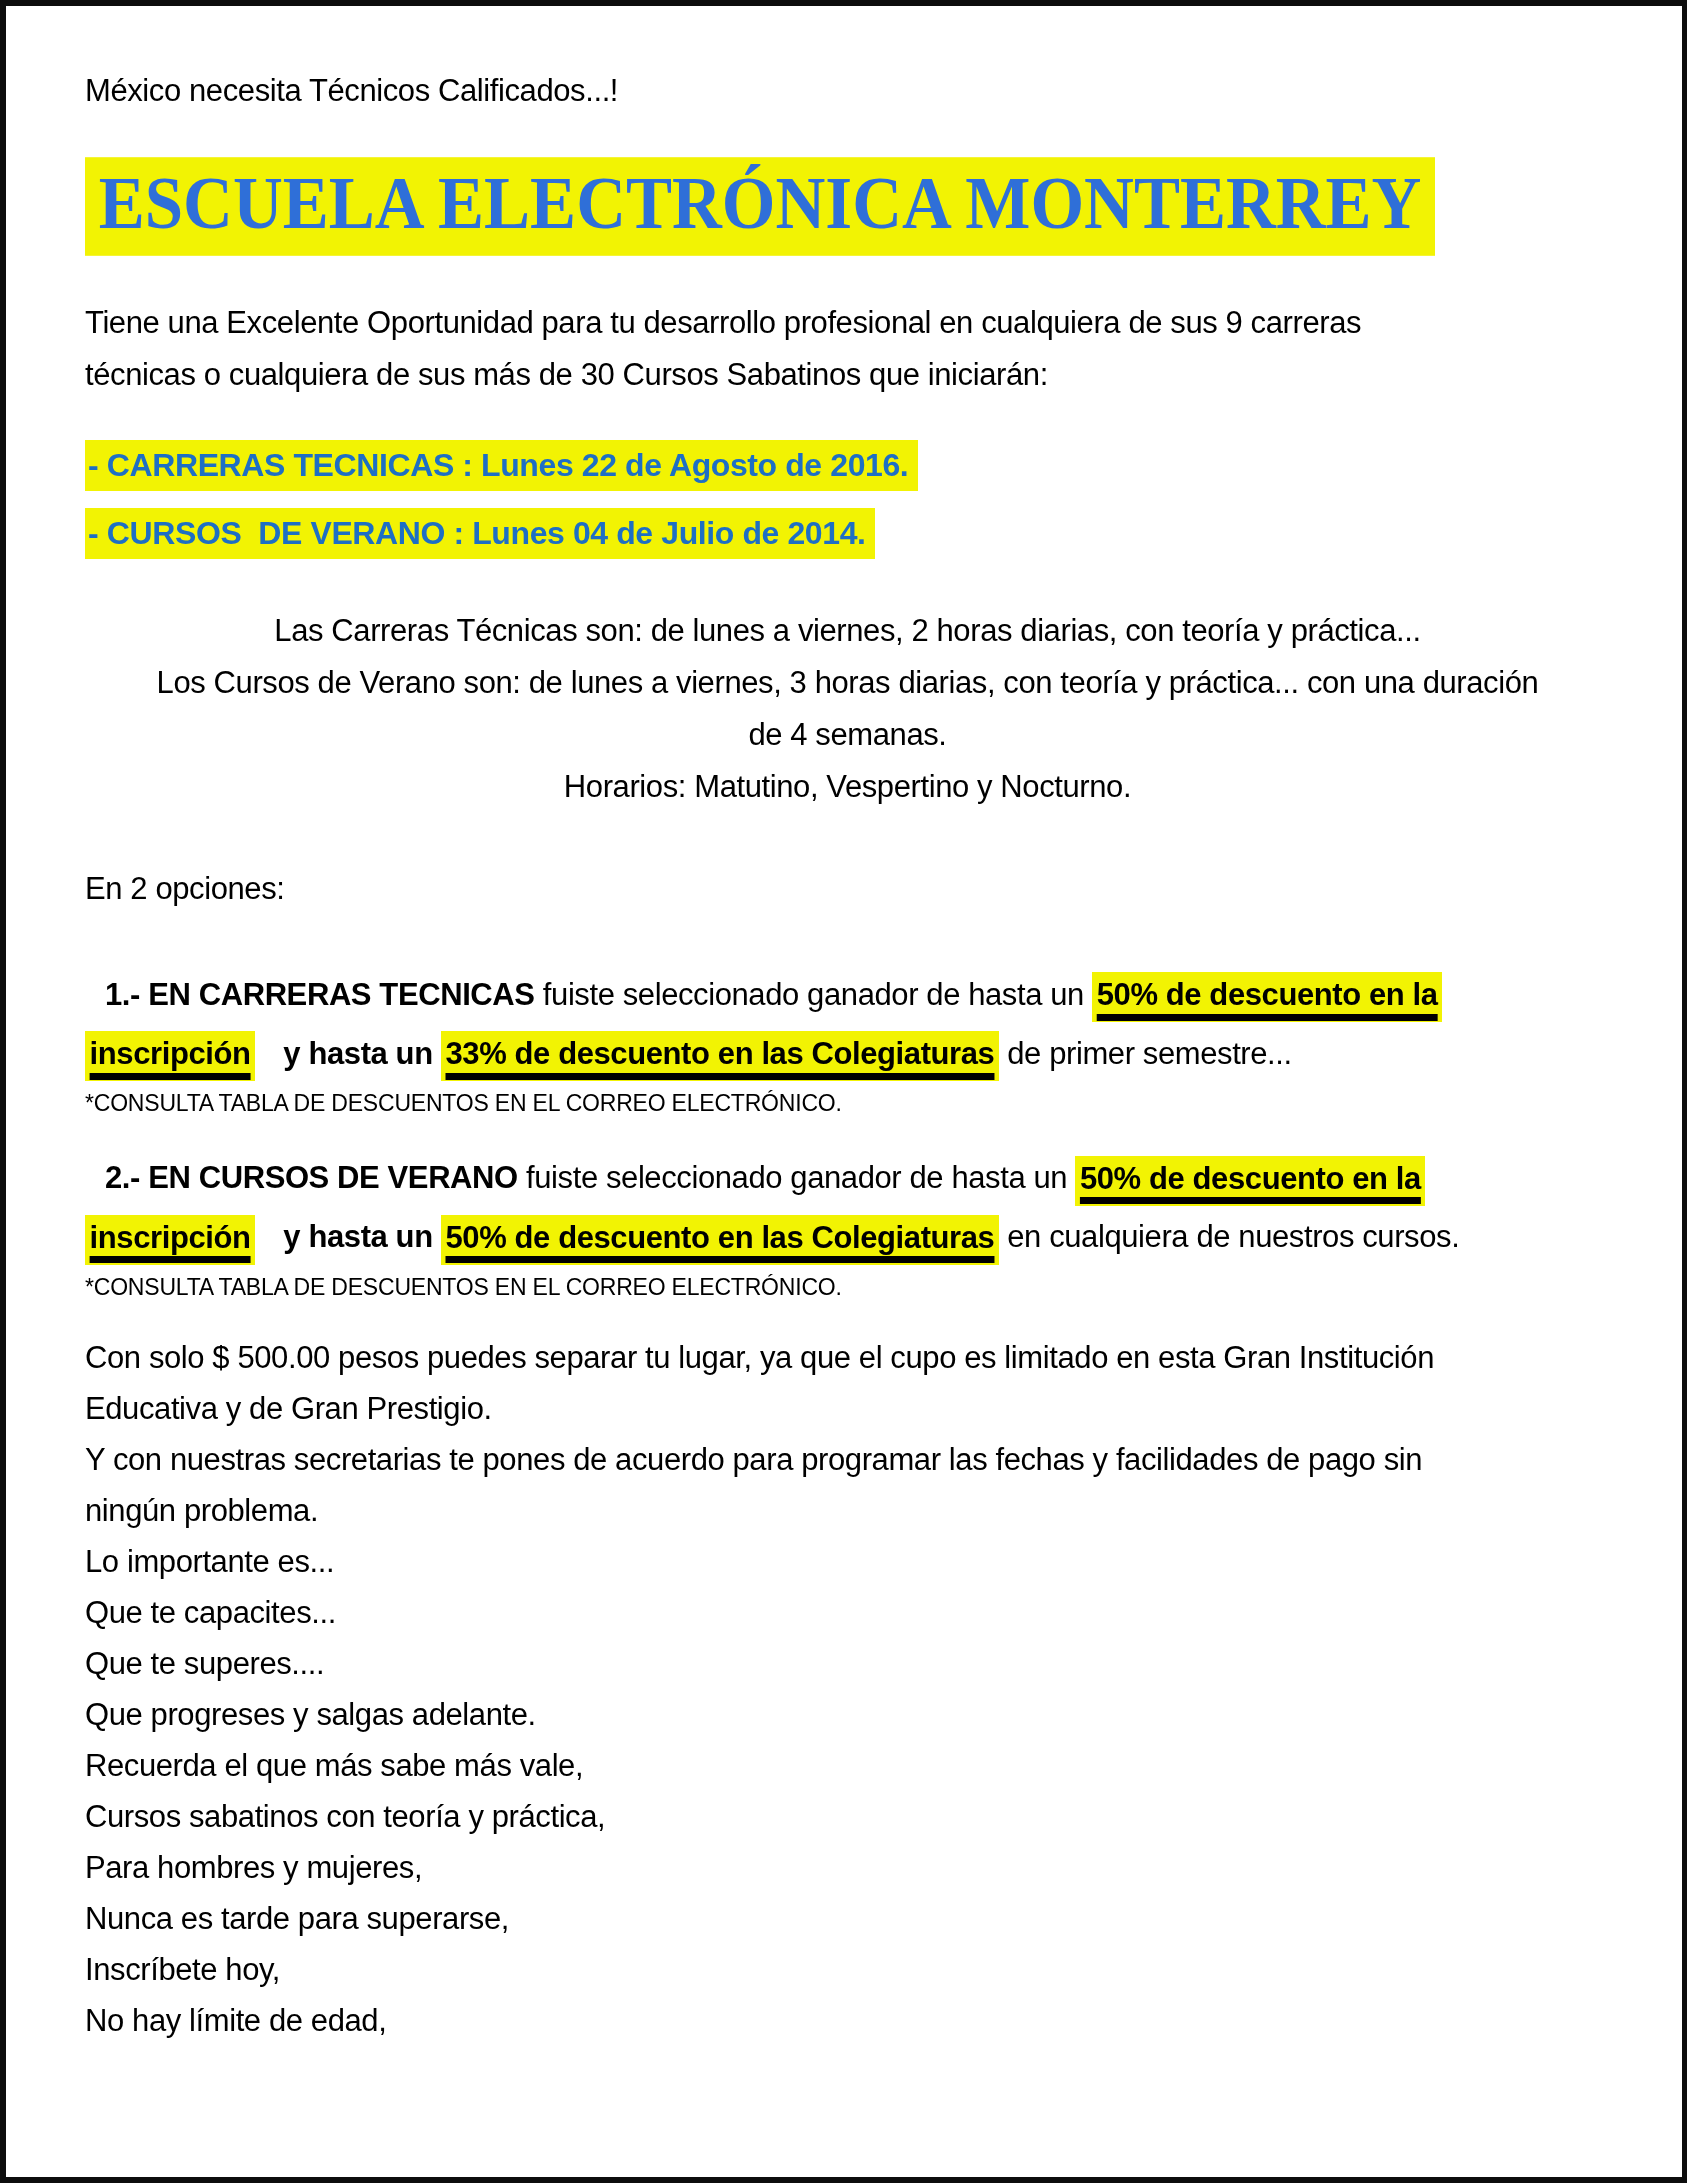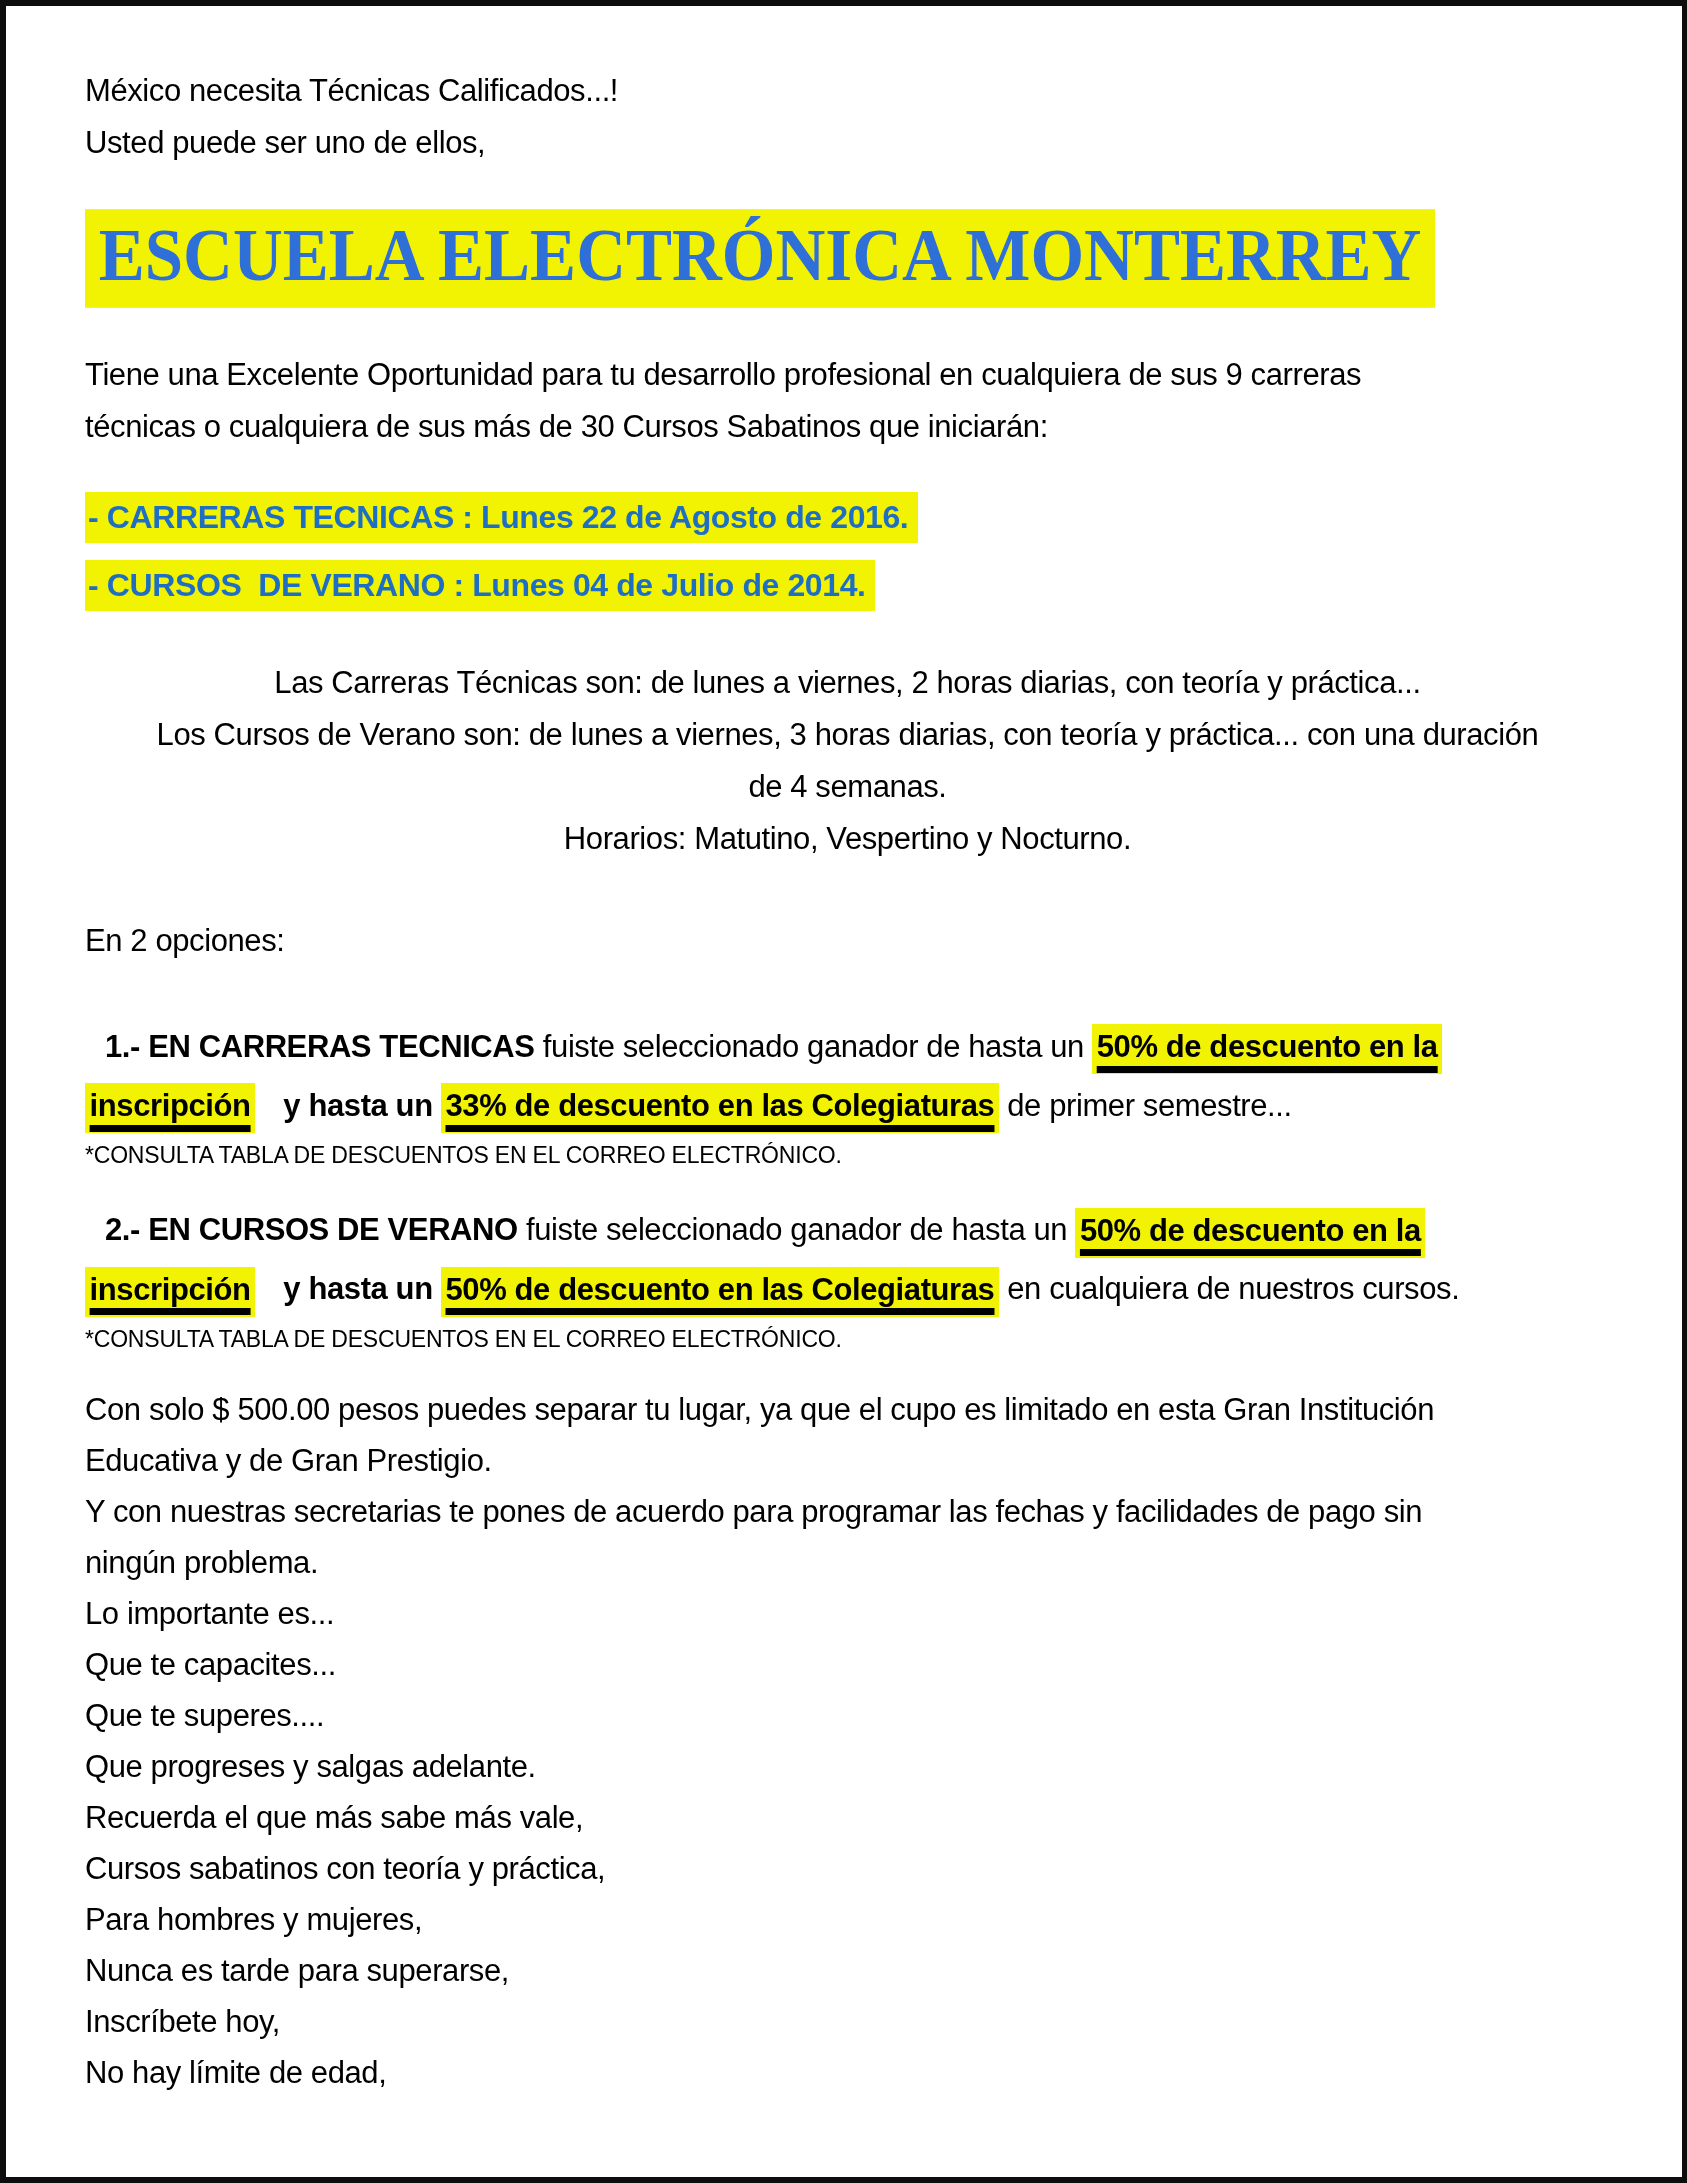--- a/index.html
+++ b/index.html
@@ -95,22 +95,21 @@
     white-space:pre;
   }
   .closing .line{line-height:51px;}
 </style>
 </head>
 <body>
 
 <div class="page">
   <div class="content">
 
-    <div class="line">México necesita Técnicas Calificados...!</div>
-    <div class="line">Usted puede ser uno de ellos,</div>
+    <div class="line">México necesita Técnicos Calificados...!</div>
 
     <div class="spacer-sm"></div>
 
     <div class="title-row">
       <span class="school-title">ESCUELA ELECTRÓNICA MONTERREY</span>
     </div>
 
     <div class="para">
       <div class="line">Tiene una Excelente Oportunidad para tu desarrollo profesional en cualquiera de sus 9 carreras</div>
       <div class="line">técnicas o cualquiera de sus más de 30 Cursos Sabatinos que iniciarán:</div>

